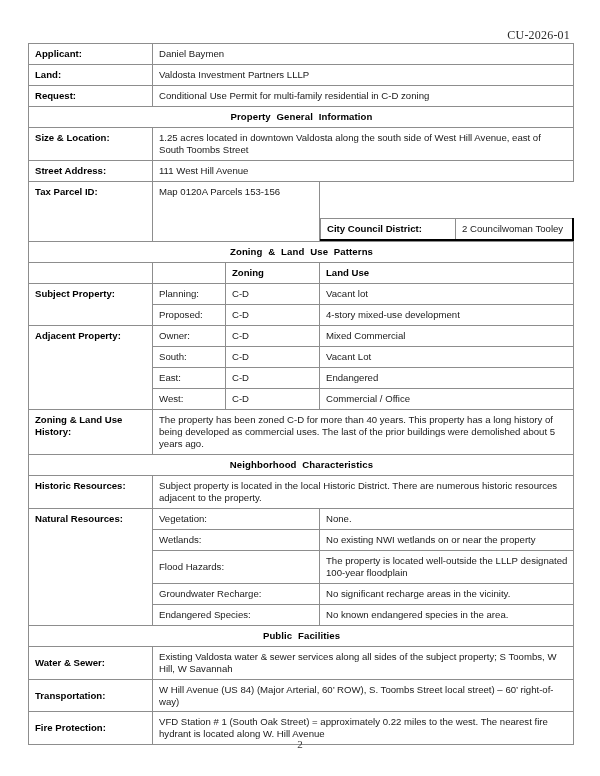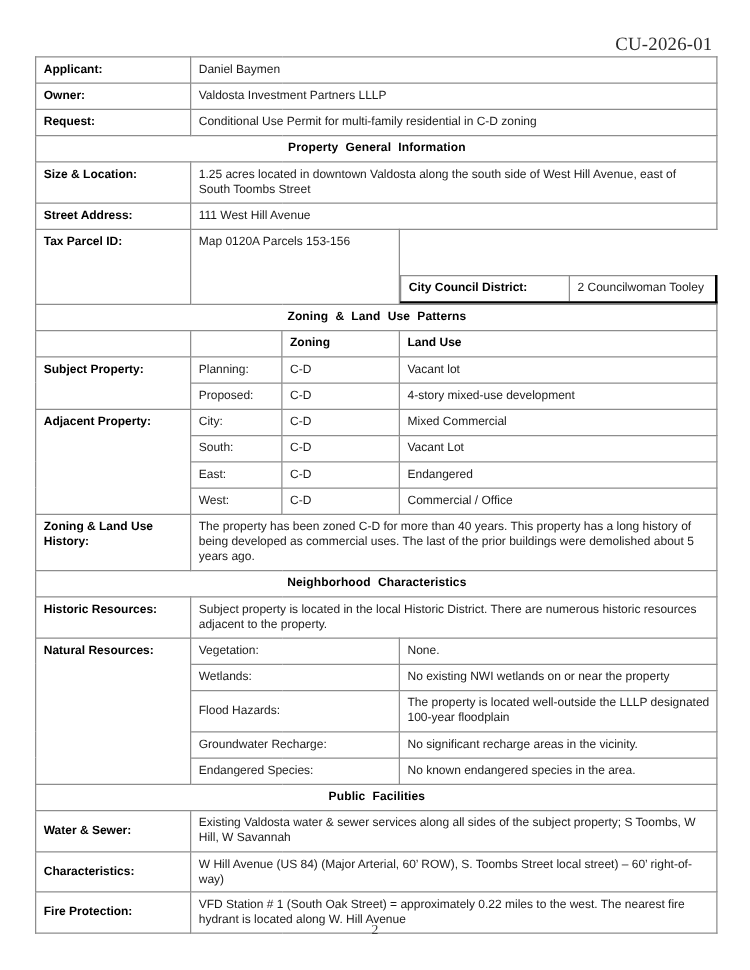--- a/index.html
+++ b/index.html
@@ -18,21 +18,21 @@
   .page {
     position: relative;
     width: 600px;
     height: 776px;
     box-sizing: border-box;
     padding: 0 28px;
   }
   .doc-number {
     text-align: right;
     font-family: "Liberation Serif", serif;
-    font-size: 15px;
+    font-size: 12px;
     color: #2b2b2b;
     padding-top: 28px;
     padding-right: 2px;
     letter-spacing: 0.2px;
   }
   .doc-title {
     text-align: center;
     font-family: "Liberation Sans", sans-serif;
     font-size: 14.5px;
     font-weight: bold;
@@ -116,21 +116,21 @@
         <col class="c3">
         <col class="c4">
     </colgroup>
     <tbody>
 
       <tr>
         <td class="label hv-top hv-left">Applicant:</td>
         <td class="hv-top hv-right" colspan="3">Daniel Baymen</td>
       </tr>
       <tr>
-        <td class="label hv-left">Owner:</td>
+        <td class="label hv-left">Land:</td>
         <td class="hv-right" colspan="3">Valdosta Investment Partners LLLP</td>
       </tr>
       <tr>
         <td class="label hv-left hv-bot">Request:</td>
         <td class="hv-right hv-bot" colspan="3">Conditional Use Permit for multi-family residential in C-D zoning</td>
       </tr>
 
       <tr>
         <td class="section hv-left hv-right hv-bot" colspan="4">Property  General  Information</td>
       </tr>
@@ -174,21 +174,21 @@
         <td class="hv-right">Vacant lot</td>
       </tr>
       <tr>
         <td class="sublabel hv-bot">Proposed:</td>
         <td class="hv-bot">C-D</td>
         <td class="hv-right hv-bot">4-story mixed-use development</td>
       </tr>
 
       <tr>
         <td class="label hv-left" rowspan="4">Adjacent Property:</td>
-        <td class="sublabel">City:</td>
+        <td class="sublabel">Owner:</td>
         <td>C-D</td>
         <td class="hv-right">Mixed Commercial</td>
       </tr>
       <tr>
         <td class="sublabel">South:</td>
         <td>C-D</td>
         <td class="hv-right">Vacant Lot</td>
       </tr>
       <tr>
         <td class="sublabel">East:</td>
@@ -237,21 +237,21 @@
       </tr>
 
       <tr>
         <td class="section hv-left hv-right hv-bot" colspan="4">Public  Facilities</td>
       </tr>
       <tr>
         <td class="label hv-left" style="vertical-align:middle;">Water &amp; Sewer:</td>
         <td class="hv-right" colspan="3">Existing Valdosta water &amp; sewer services along all sides of the subject property; S Toombs, W Hill, W Savannah</td>
       </tr>
       <tr>
-        <td class="label hv-left" style="vertical-align:middle;">Characteristics:</td>
+        <td class="label hv-left" style="vertical-align:middle;">Transportation:</td>
         <td class="hv-right" colspan="3">W Hill Avenue (US 84) (Major Arterial, 60’ ROW), S. Toombs Street local street) – 60’ right-of-way)</td>
       </tr>
       <tr>
         <td class="label hv-left hv-bot" style="vertical-align:middle;">Fire Protection:</td>
         <td class="hv-right hv-bot" colspan="3">VFD Station # 1 (South Oak Street) =  approximately 0.22 miles to the west.  The nearest fire hydrant is located along W. Hill Avenue</td>
       </tr>
 
     </tbody>
   </table>
 

